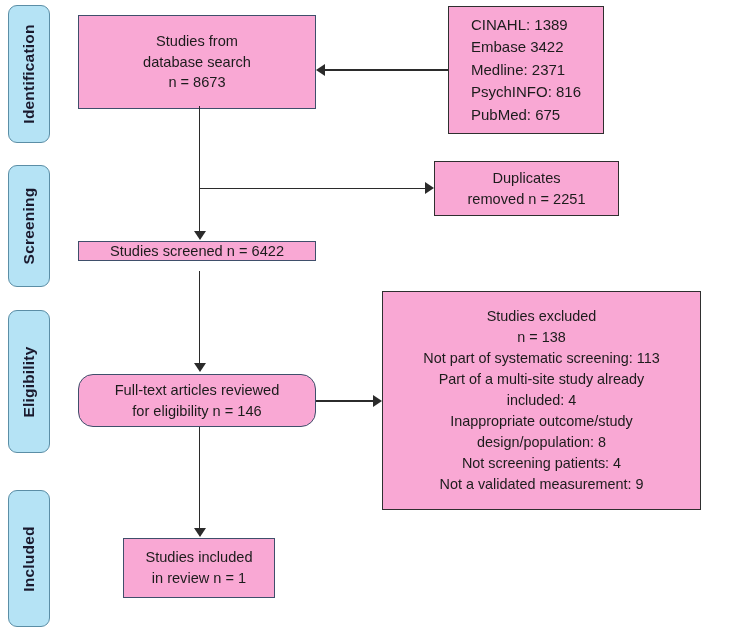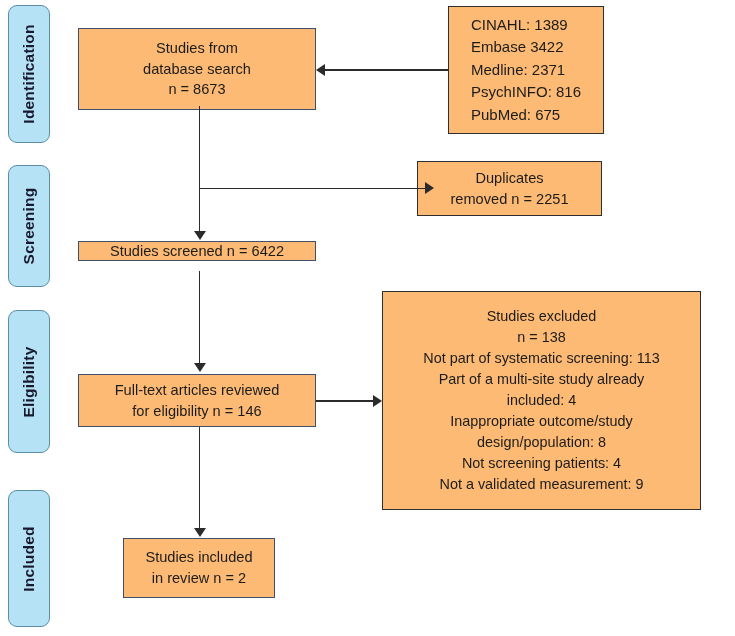--- a/index.html
+++ b/index.html
@@ -37,21 +37,21 @@
     letter-spacing: 0.2px;
     white-space: nowrap;
     transform: rotate(-90deg);
     transform-origin: center center;
   }
 
   
   .node {
     position: absolute;
     box-sizing: border-box;
-    background: #fdba74;
+    background: #f9a8d4;
     border: 1.5px solid #3f4f6b;
     display: flex;
     align-items: center;
     justify-content: center;
     text-align: center;
   }
   .node .node-text {
     font-size: 14.6px;
     color: #1c1c1c;
     line-height: 1.42;
@@ -118,63 +118,63 @@
   </div>
 
   <div class="stage-box" style="left:8px; top:310px; width:42px; height:143px;">
     <span class="stage-label">Eligibility</span>
   </div>
 
   <div class="stage-box" style="left:8px; top:490px; width:42px; height:137px;">
     <span class="stage-label">Included</span>
   </div>
 
-  <div class="node" style="left:78px; top:28px; width:238px; height:82px;">
+  <div class="node" style="left:78px; top:15px; width:238px; height:94px;">
     <span class="node-text">Studies from
 database search
 n = 8673</span>
   </div>
 
   <div class="node plain-border dbcounts" style="left:448px; top:6px; width:156px; height:128px;">
     <span class="node-text">CINAHL: 1389
 Embase 3422
 Medline: 2371
 PsychINFO: 816
 PubMed: 675</span>
   </div>
 
-  <div class="node plain-border" style="left:417px; top:161px; width:185px; height:55px;">
+  <div class="node plain-border" style="left:434px; top:161px; width:185px; height:55px;">
     <span class="node-text">Duplicates
 removed n = 2251</span>
   </div>
 
   <div class="node" style="left:78px; top:241px; width:238px; height:20px;">
     <span class="node-text">Studies screened n = 6422</span>
   </div>
 
-  <div class="node" style="left:78px; top:374px; width:238px; height:53px;">
+  <div class="node" style="left:78px; top:374px; width:238px; height:53px;border-radius:15px;">
     <span class="node-text">Full-text articles reviewed
 for eligibility n = 146</span>
   </div>
 
   <div class="node plain-border excluded" style="left:382px; top:291px; width:319px; height:219px;">
     <span class="node-text">Studies excluded
 n = 138
 Not part of systematic screening: 113
 Part of a multi-site study already
 included: 4
 Inappropriate outcome/study
 design/population: 8
 Not screening patients: 4
 Not a validated measurement: 9</span>
   </div>
 
   <div class="node" style="left:123px; top:538px; width:152px; height:60px;">
     <span class="node-text">Studies included
-in review n = 2</span>
+in review n = 1</span>
   </div>
 
   <div class="conn h" style="left:324px; top:69px; width:124px;"></div>
   <div class="arrowhead left" style="left:316px; top:63.5px;"></div>
 
   <div class="conn v" style="left:198.5px; top:106px; height:126px;"></div>
   <div class="arrowhead down" style="left:193.5px; top:231px;"></div>
 
   <div class="conn h" style="left:199px; top:187.5px; width:227px;"></div>
   <div class="arrowhead right" style="left:425px; top:182px;"></div>

